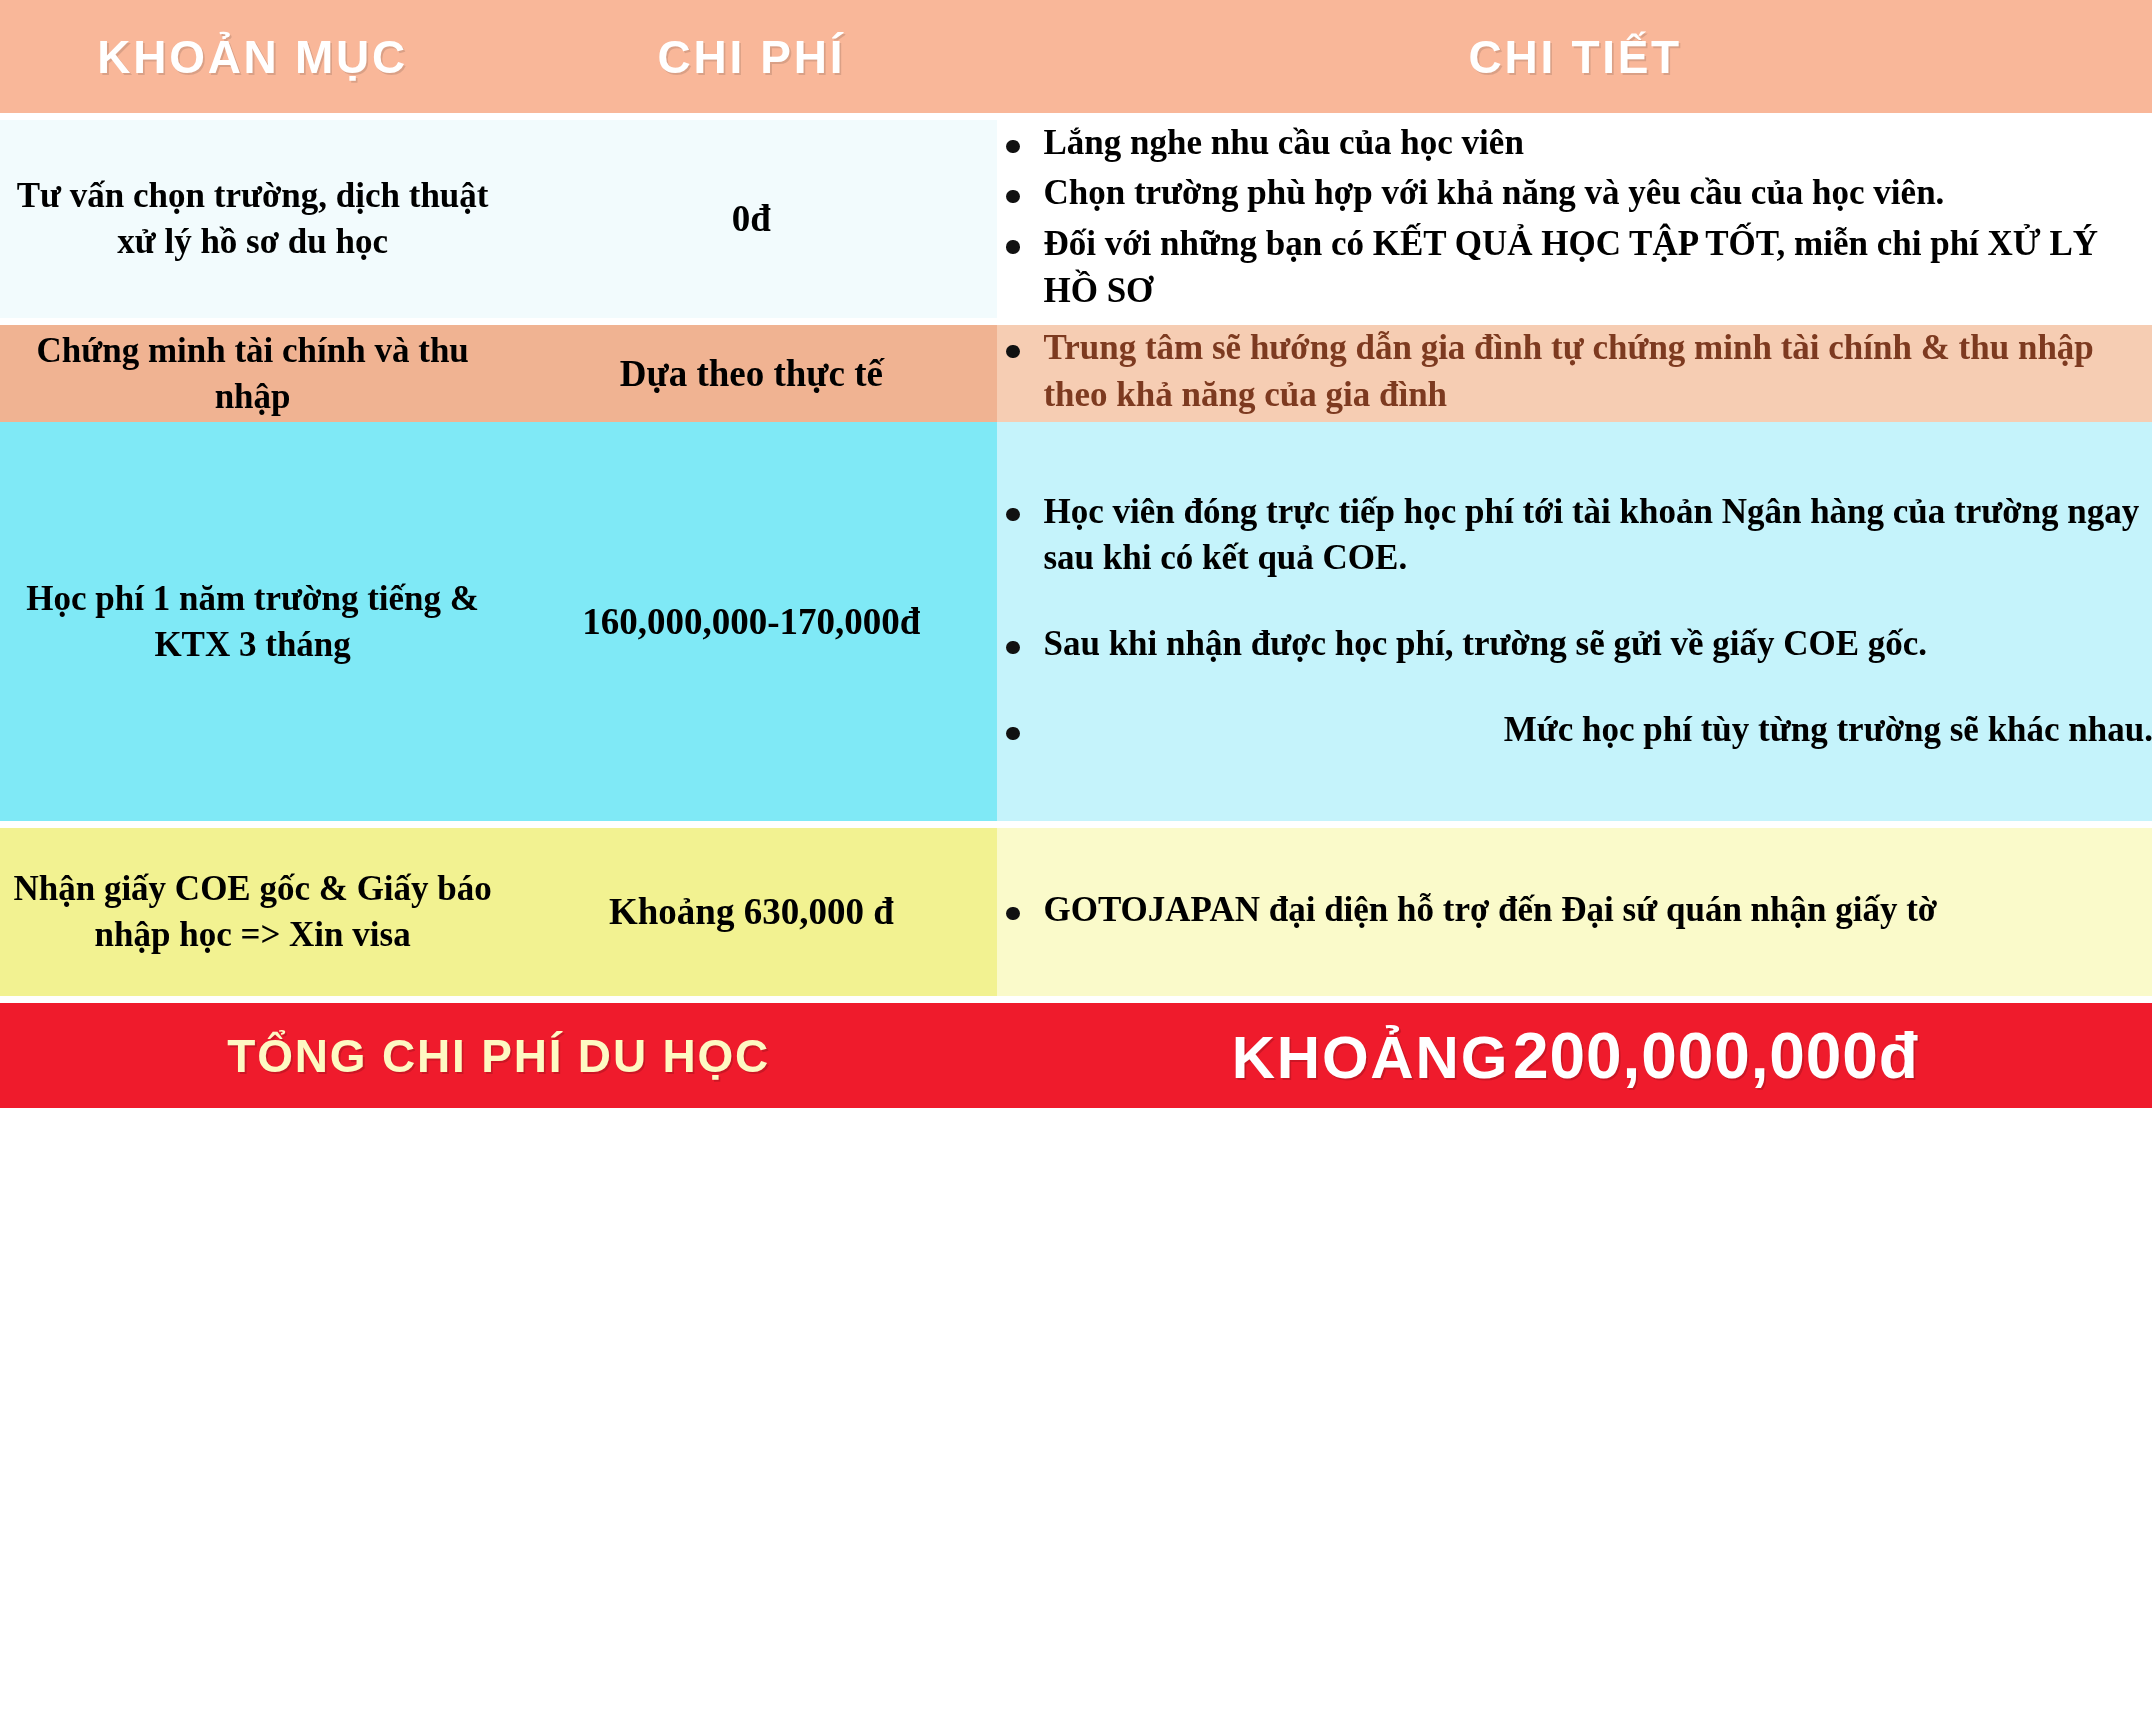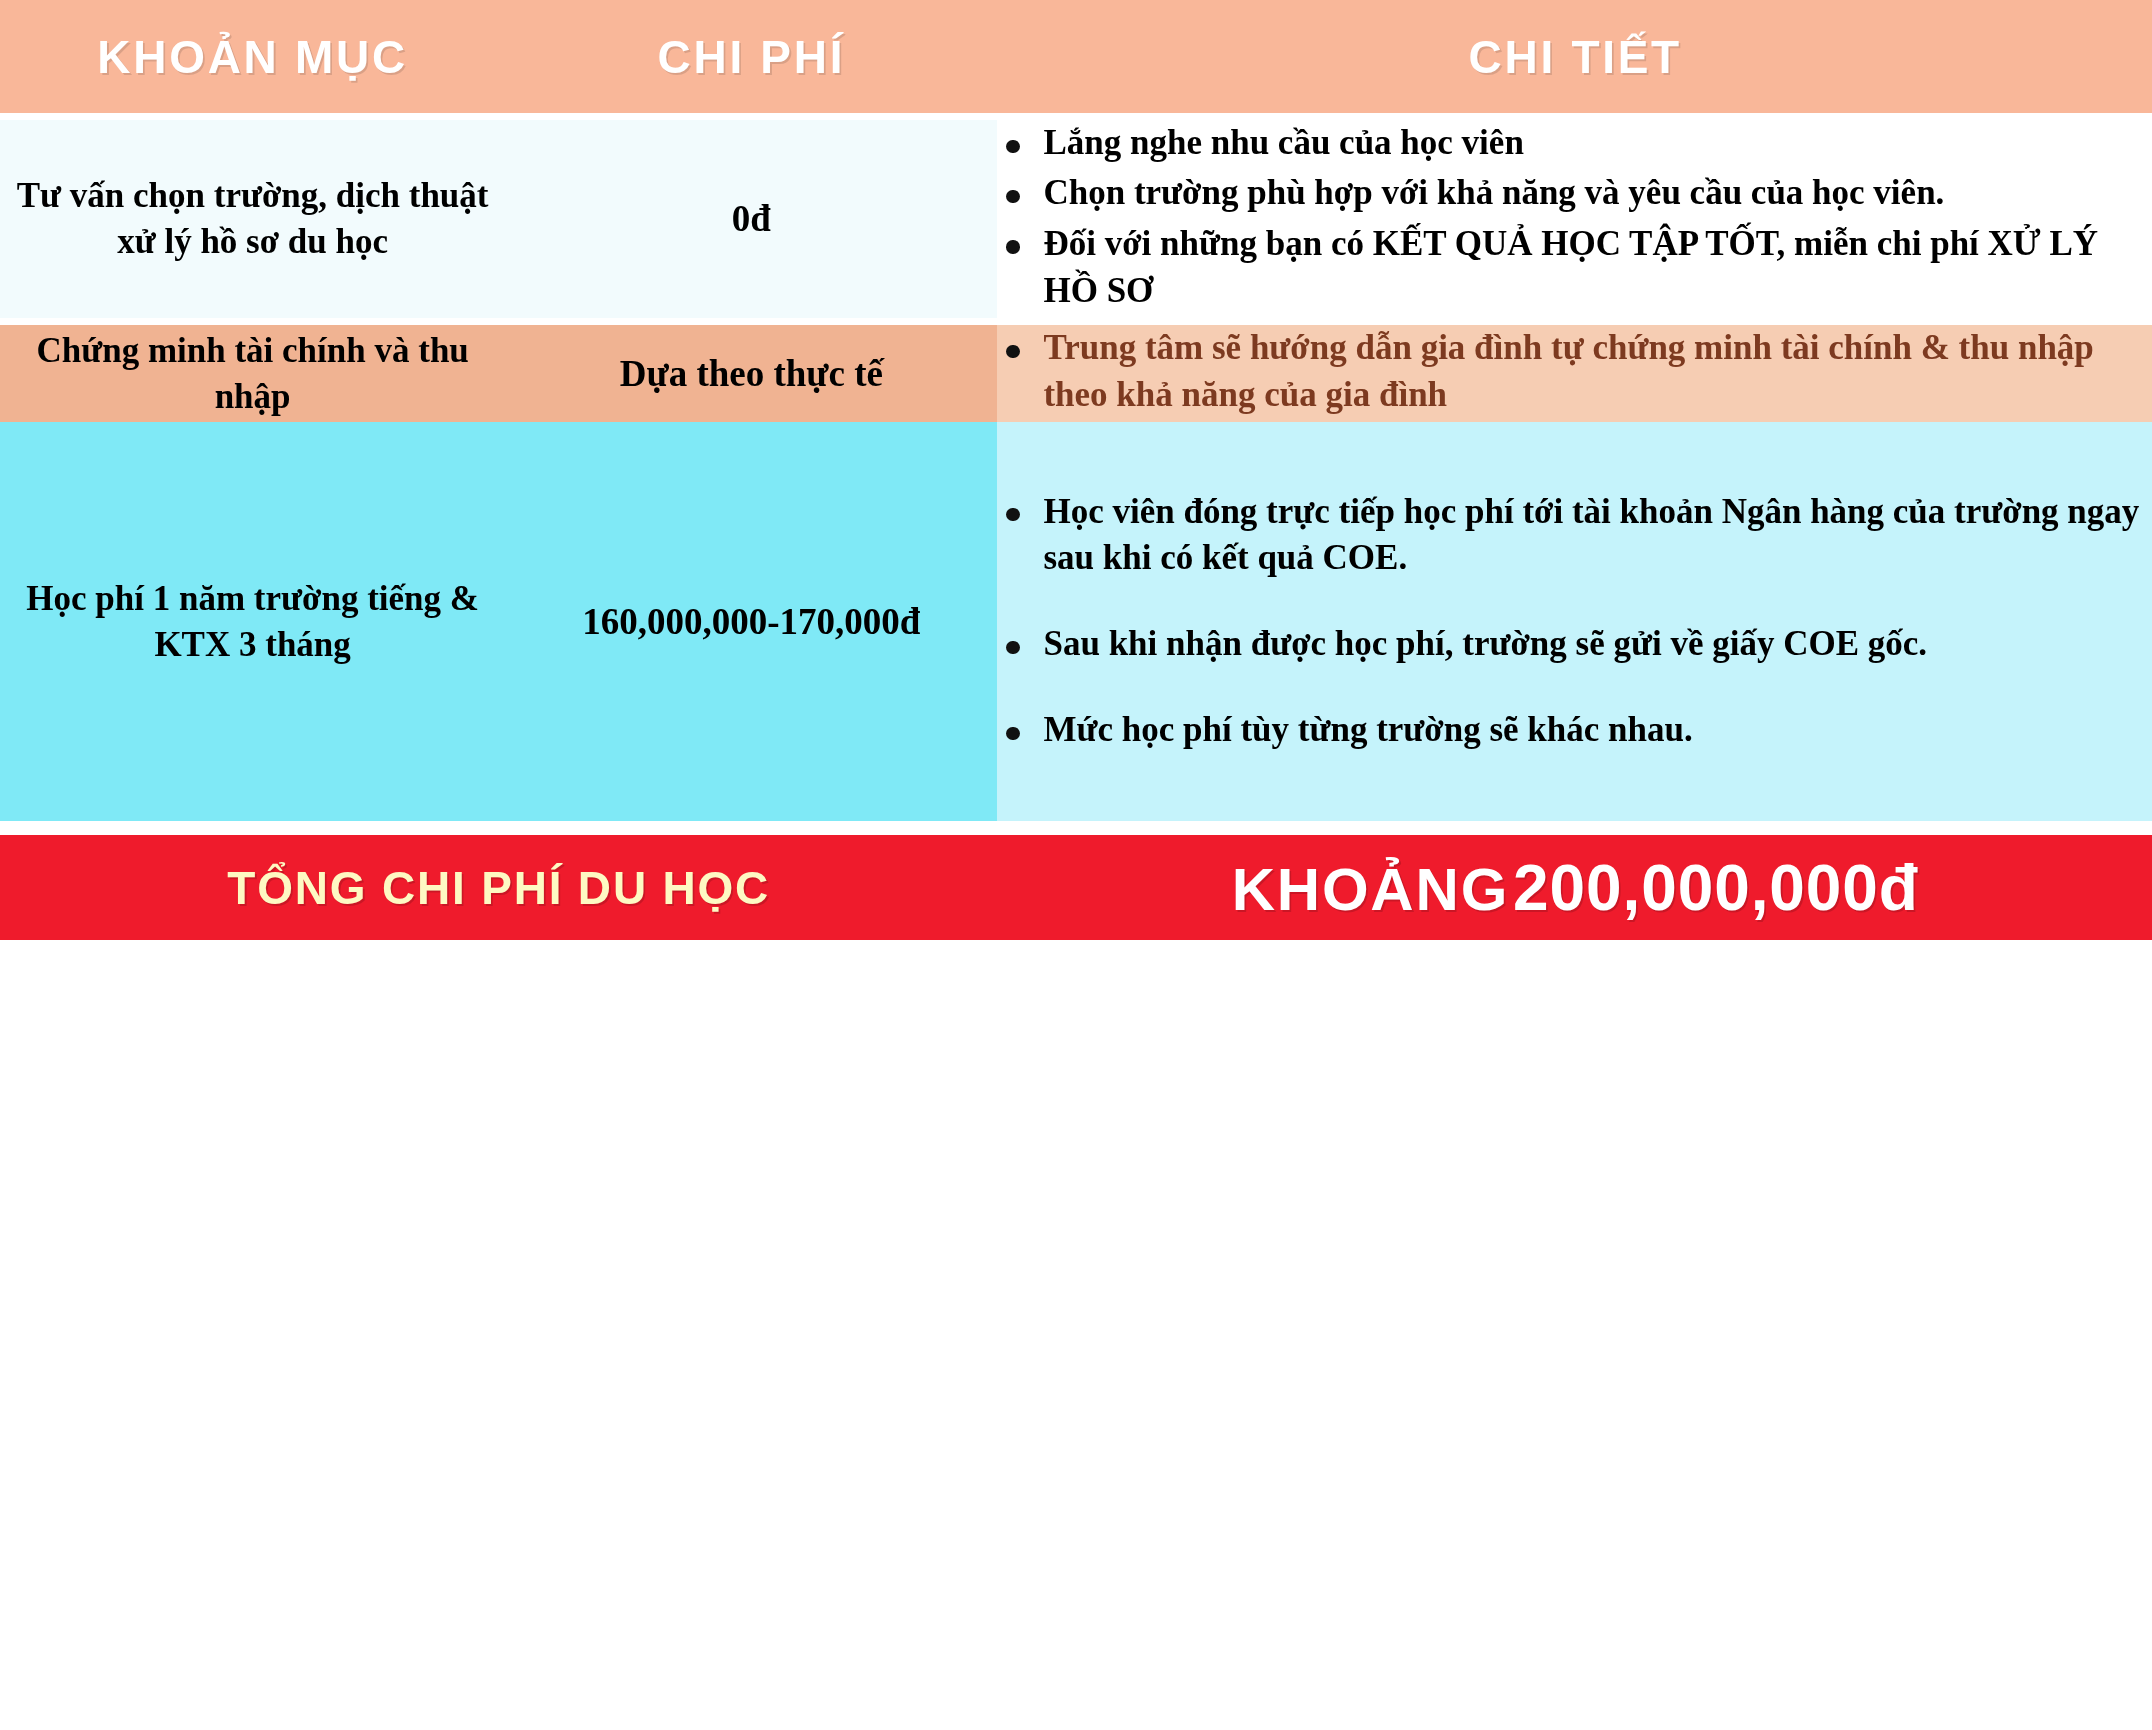--- a/index.html
+++ b/index.html
@@ -129,21 +129,21 @@
     content: "";
     position: absolute;
     left: 8.9px;
     top: 19.5px;
     width: 13.3px;
     height: 13.3px;
     border-radius: 50%;
     background: #111111;
   }
   ul.bullets.spaced li { margin-bottom: 39px; }
-  ul.bullets.spaced li:last-child { margin-bottom: 1px; }
+  ul.bullets.spaced li:last-child { margin-bottom: 1px; text-align: right; }
 
   
   .r-white   { background: #f2fbfd; }
   .r-cyan    { background: #4ff0ef; }
   .r-peach   { background: #f0b392; }
   .r-pink    { background: #f2b3dd; }
   .r-sky     { background: #7fe9f6; }
   .r-yellow  { background: #f2f291; }
   .r-cream   { background: #f7f3e0; }
 
@@ -250,20 +250,29 @@
             <li>Sau khi nhận được học phí, trường sẽ gửi về giấy COE gốc.</li>
             <li>Mức học phí tùy từng trường sẽ khác nhau.</li>
           </ul>
         </td>
       </tr>
 
       <tr class="spacer-row">
           <td colspan="3"></td>
         </tr>
 
+      <tr>
+        <td class="cell item r-yellow" style="height:168px">Nhận giấy COE gốc &amp; Giấy báo nhập học =&gt; Xin visa</td>
+        <td class="cell price r-yellow">Khoảng 630,000 đ</td>
+        <td class="cell detail yellow-detail">
+          <ul class="bullets">
+            <li>GOTOJAPAN đại diện hỗ trợ đến Đại sứ quán nhận giấy tờ</li>
+          </ul>
+        </td>
+      </tr>
 
 
       <tr class="spacer-row">
           <td colspan="3"></td>
         </tr>
 
       <tr>
         <td class="total-left" colspan="2">TỔNG CHI PHÍ DU HỌC</td>
         <td class="total-right">
           <span class="small">KHOẢNG</span>

